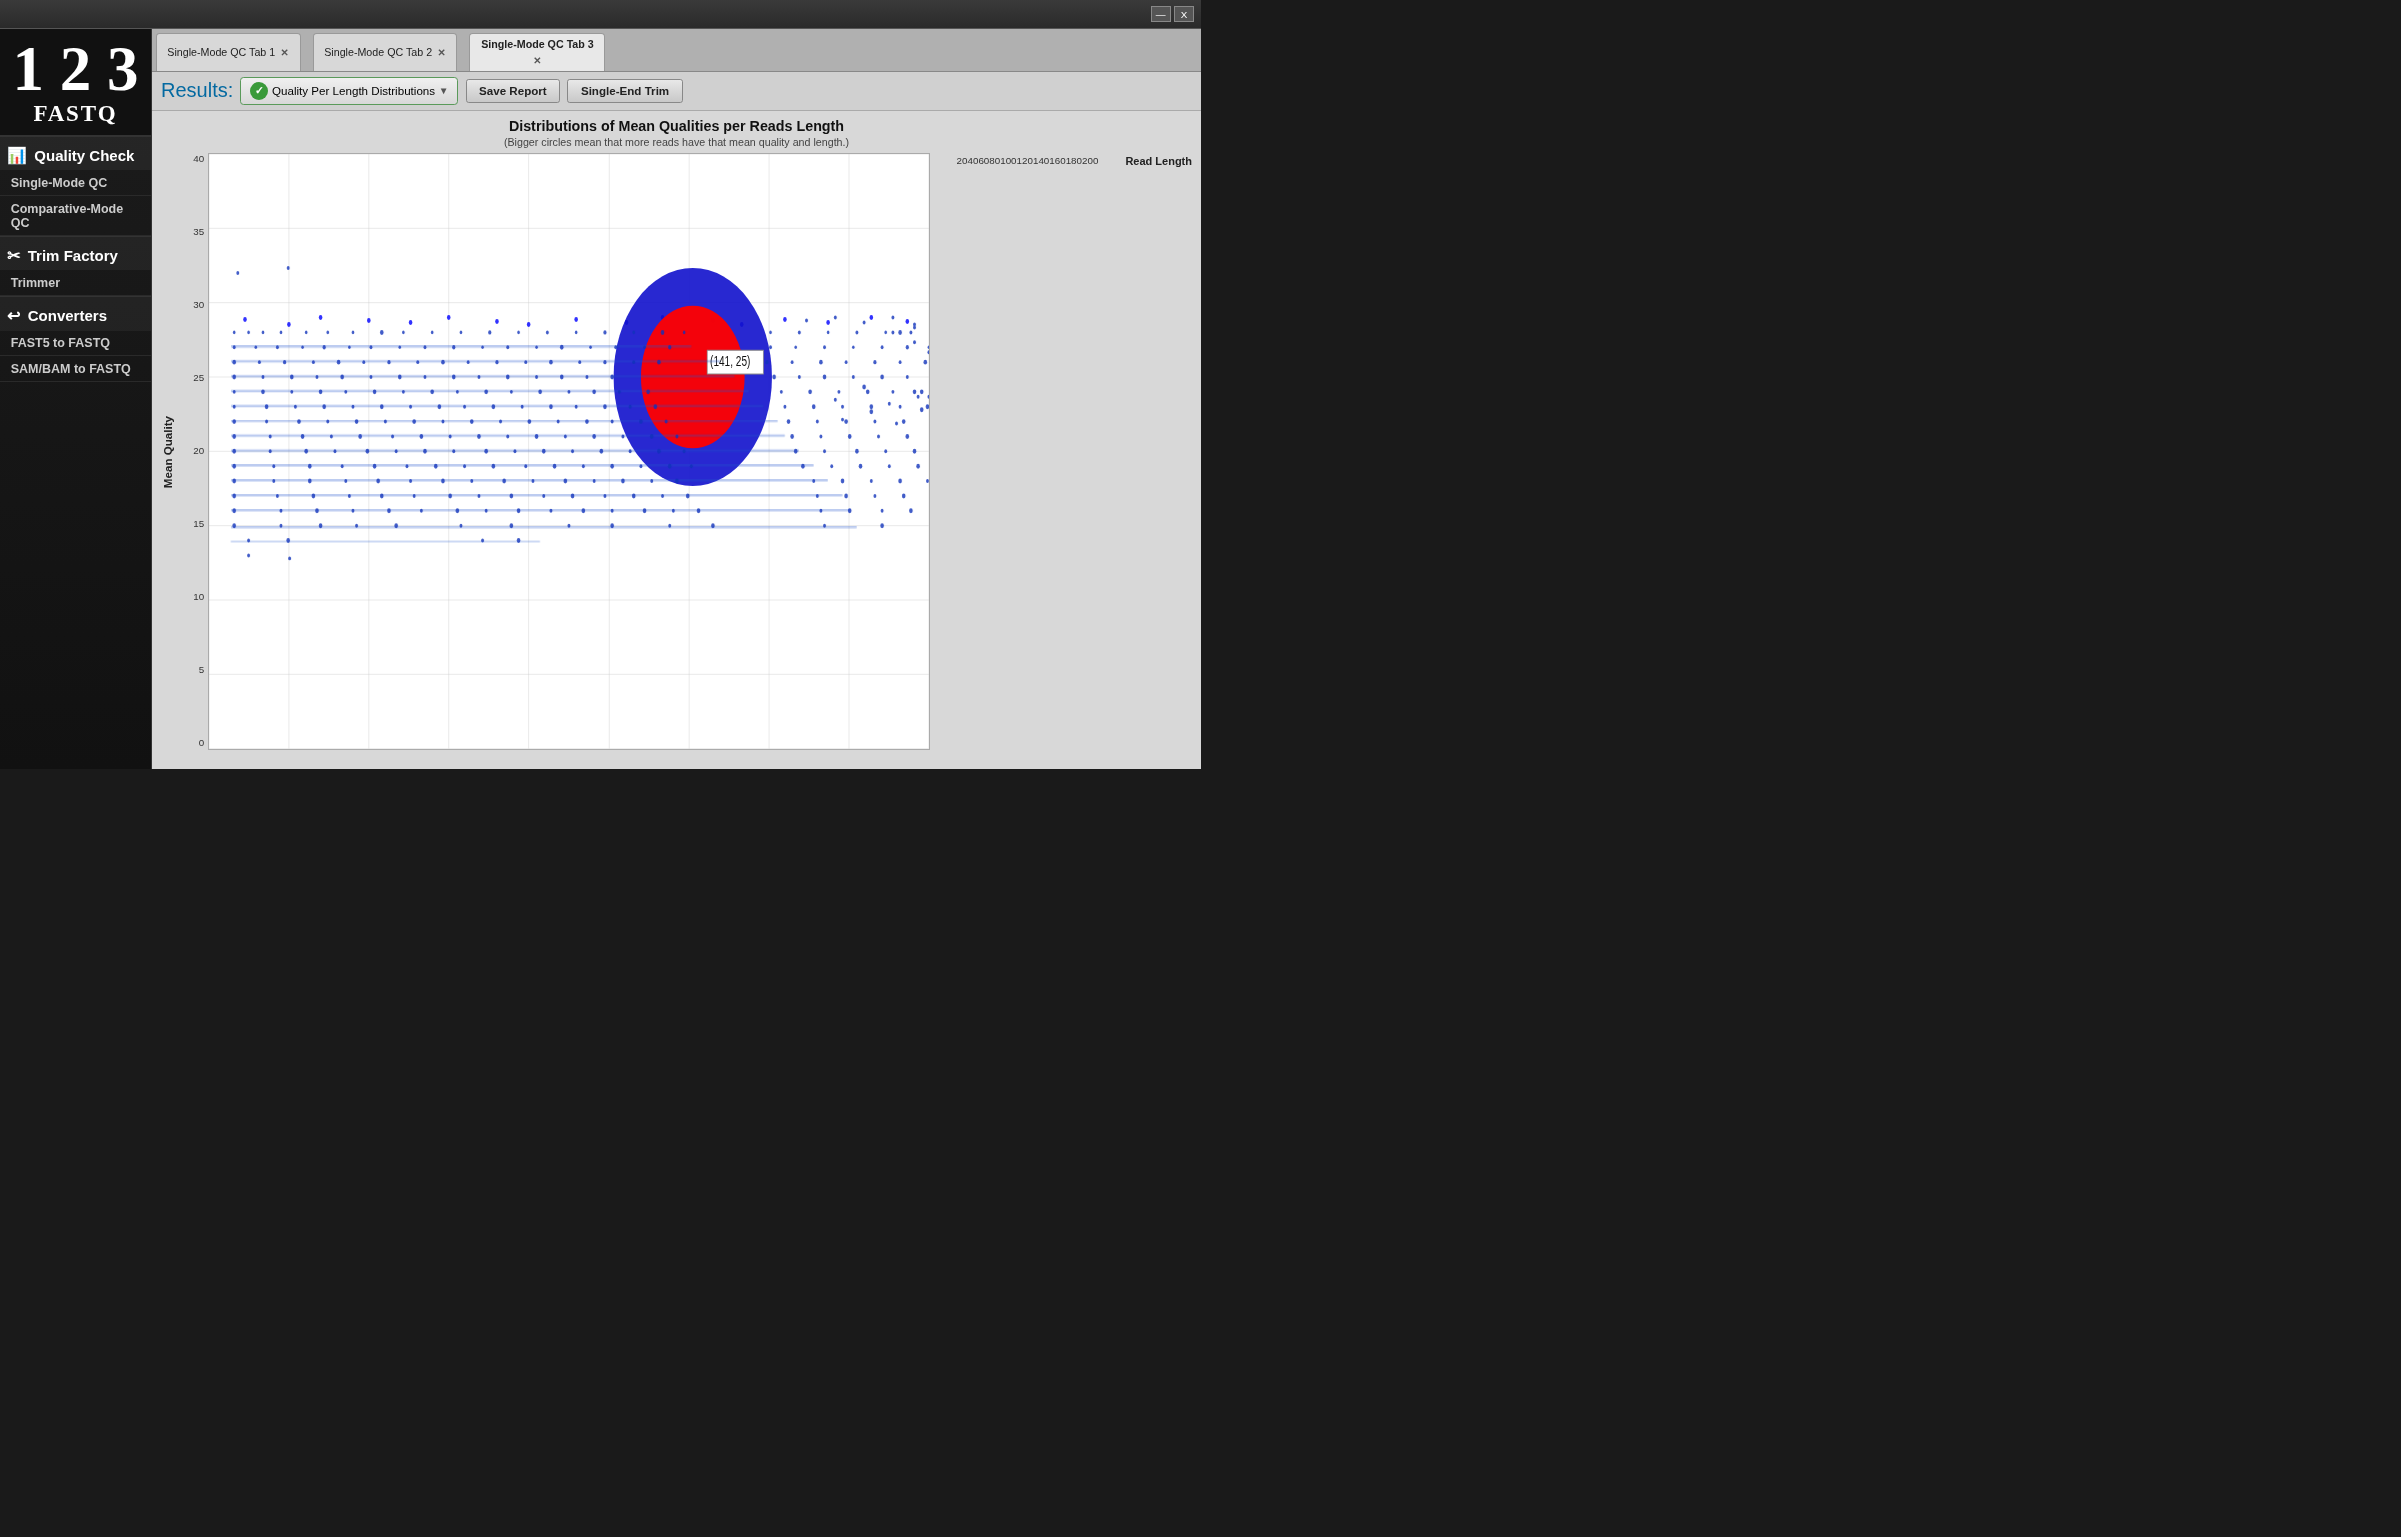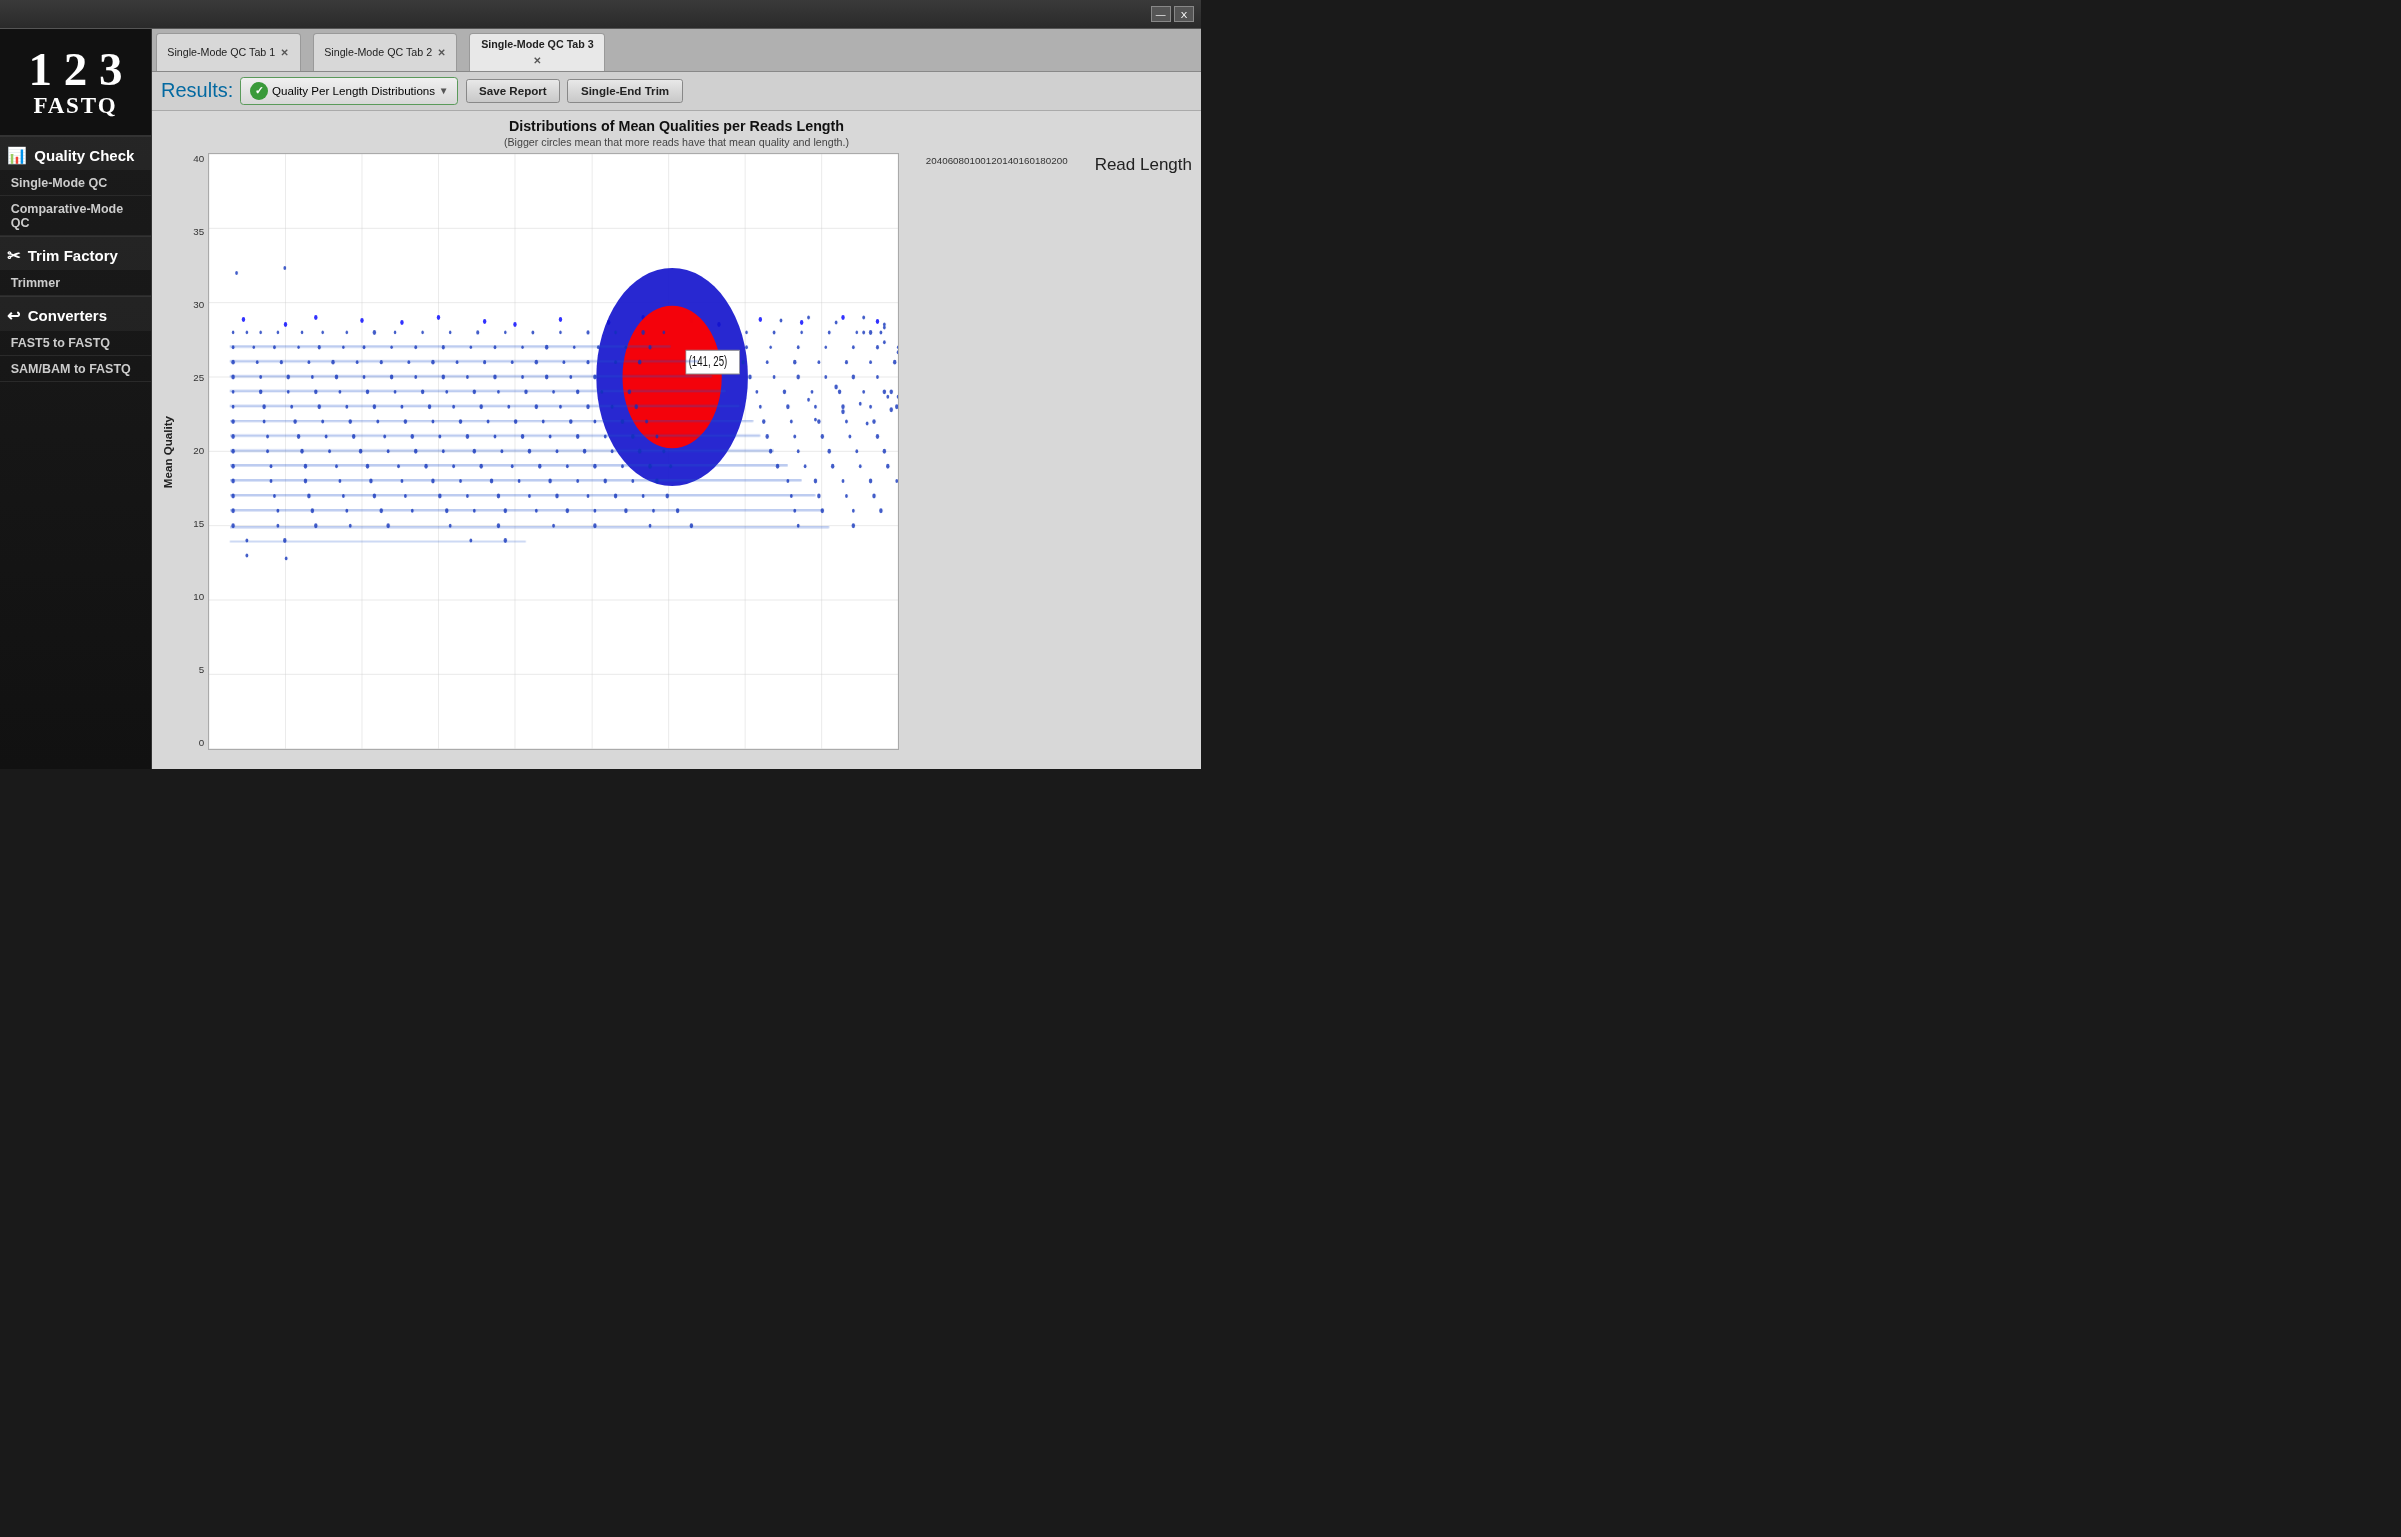--- a/index.html
+++ b/index.html
@@ -57,21 +57,21 @@
     #logo {
       height: 107px;
       background: #111;
       display: flex;
       align-items: center;
       justify-content: center;
       border-bottom: 0.9px solid #333;
     }
     .logo-text {
       color: white;
-      font-size: 47px;
+      font-size: 63px;
       font-weight: bold;
       font-family: serif;
       line-height: 1;
     }
     .logo-sub {
       color: white;
       font-size: 23px;
       font-weight: bold;
       font-family: serif;
       letter-spacing: 1.8px;
@@ -276,22 +276,22 @@
       display: flex;
       justify-content: space-between;
       padding-top: 1.8px;
     }
     .x-tick {
       font-size: 9.8px;
       color: #333;
     }
     #x-axis-label {
       text-align: center;
-      font-size: 17px;
-      font-weight: normal;
+      font-size: 11px;
+      font-weight: bold;
       color: #222;
       padding-left: 27px;
       margin-top: 1.8px;
     }
 
     
     #chart-svg {
       width: 100%;
       height: 100%;
     }

